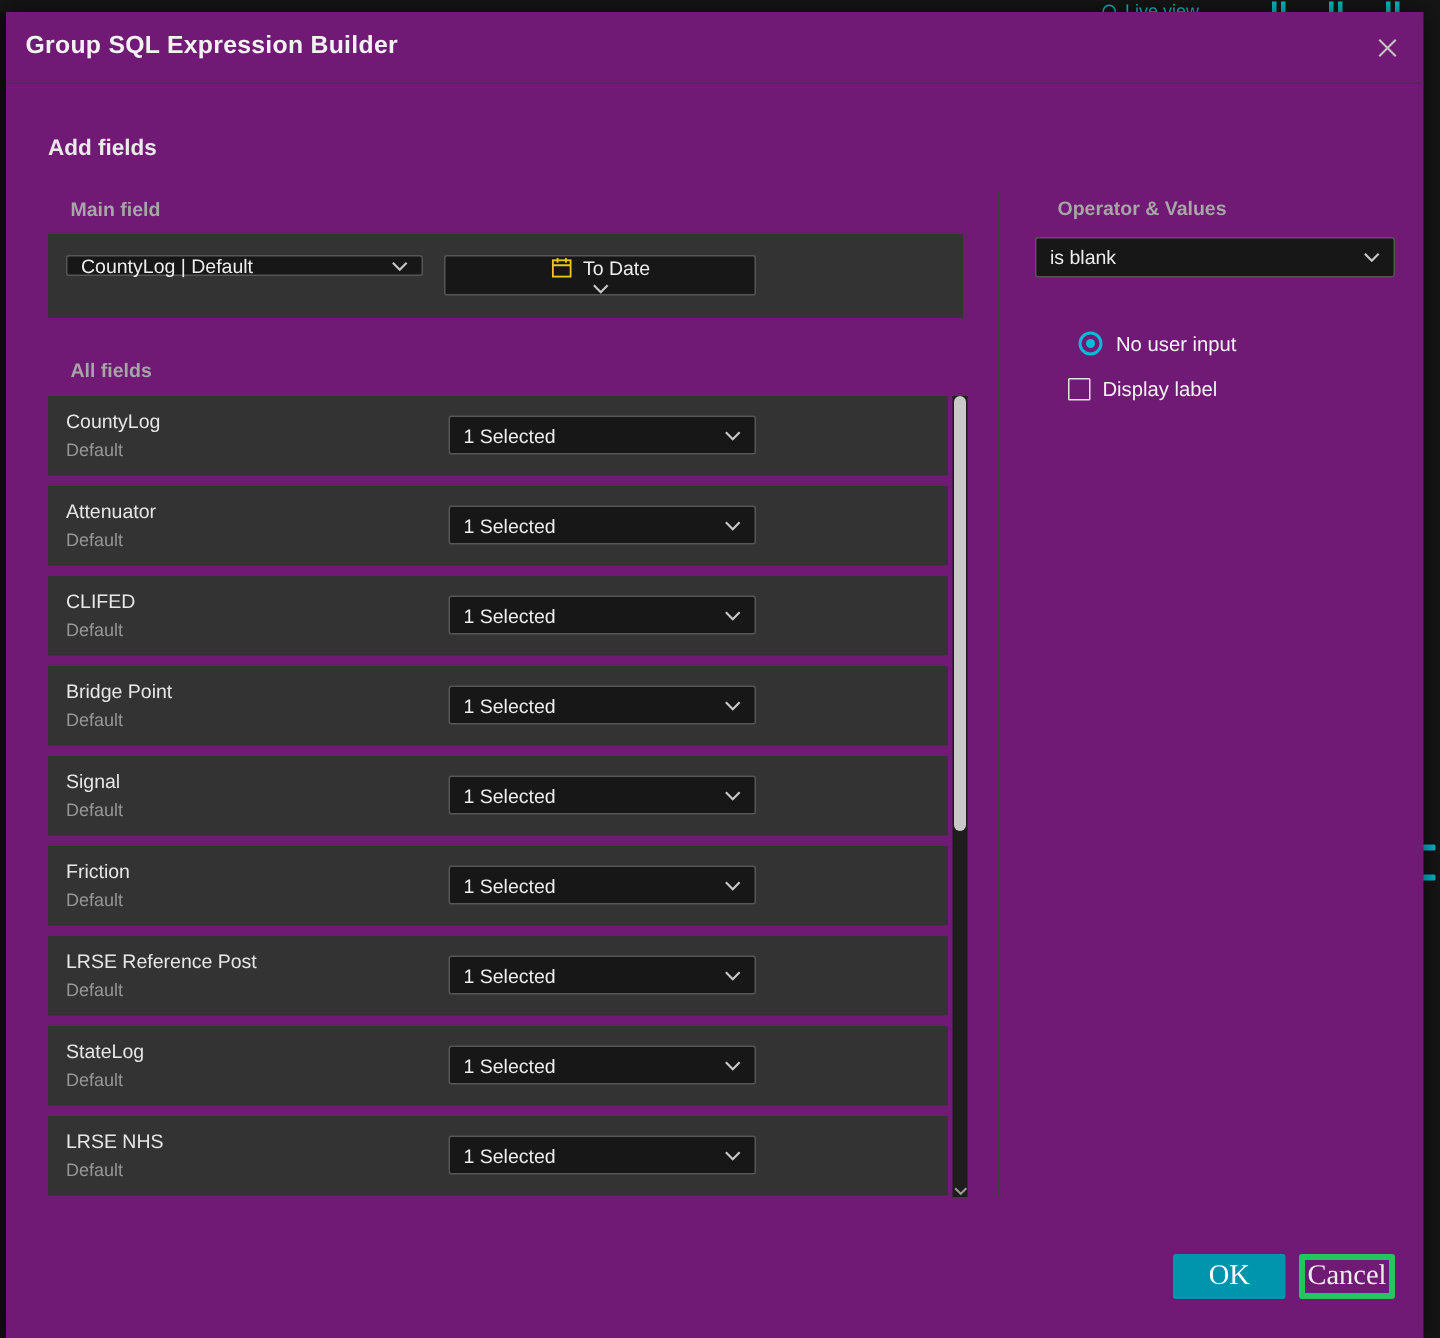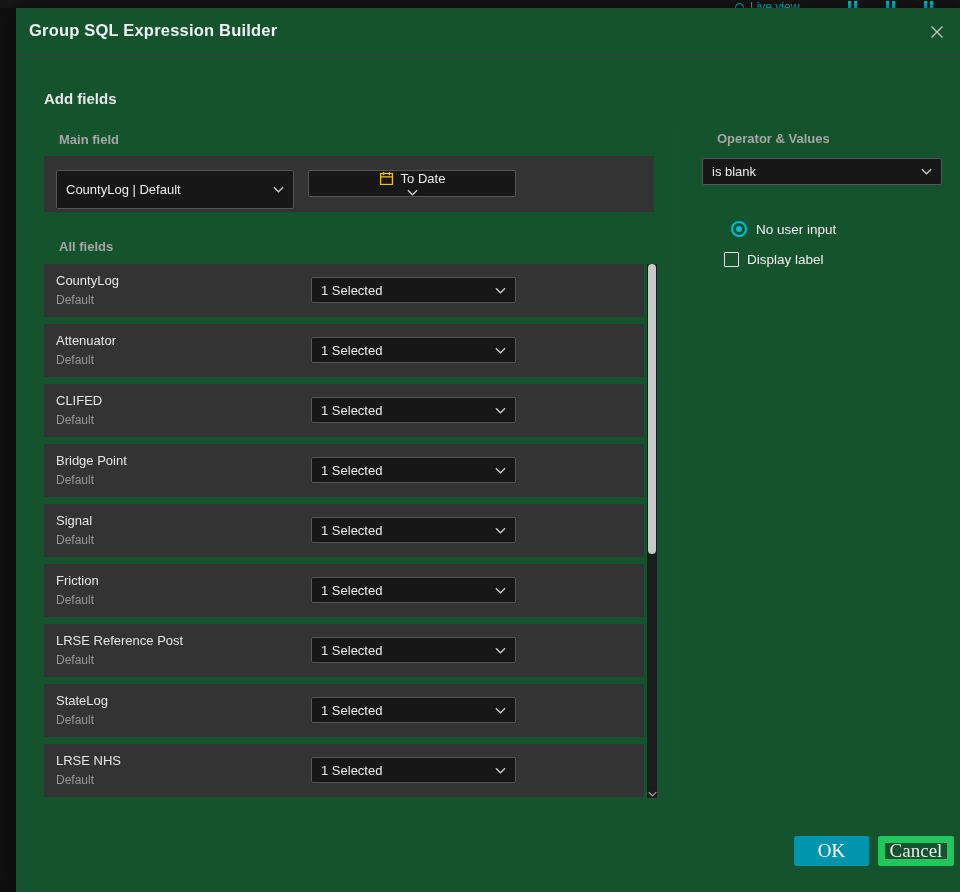--- a/index.html
+++ b/index.html
@@ -17,42 +17,42 @@
                color:var(--live_view,#00c9cf); font-size:12px; white-space:nowrap; }
   .lv-dot { width:9px; height:9px; border:1.5px solid var(--live_view,#00c9cf); border-radius:50%; display:inline-block; }
   .tb-bars { position:absolute; top:1px; display:flex; gap:3px; }
   .tb-bars i { width:3px; height:10px; background:var(--live_view,#00c9cf); display:block; }
   .tb-g1 { left:848px; } .tb-g2 { left:886px; } .tb-g3 { left:924px; }
   .right-strip { position:absolute; top:8px; left:945px; width:15px; height:884px; background:#161616; z-index:1; }
   .edge-frag { position:absolute; left:3px; width:9px; height:4px; background:var(--accent,#00bcd6); border-radius:1px; }
   .frag-1 { top:555px; } .frag-2 { top:575px; }
 
   
-  .dialog { position:absolute; left:16px; top:8px; width:945px; height:884px; background:#14532d;
+  .dialog { position:absolute; left:4px; top:8px; width:945px; height:884px; background:#701a75;
             box-shadow:0 0 16px rgba(0,0,0,.65); z-index:2; }
 
   .dlg-header { position:absolute; top:0; left:0; width:100%; height:48px; border-bottom:1px solid #3b3b3b; }
   .dlg-title { position:absolute; left:13px; top:13px; font-size:16.5px; font-weight:700; color:#f2f2f2; letter-spacing:.2px; }
   .close-btn { position:absolute; right:13px; top:13px; width:22px; height:22px;
                display:flex; align-items:center; justify-content:center; cursor:pointer; background:none; border:none; }
 
   .h-add-fields { position:absolute; left:28px; top:82px; font-size:15px; font-weight:700; color:#eaeaea; }
 
   .lbl { position:absolute; font-size:13px; font-weight:700; color:#a6a6a6;padding-left:15px; }
   .lbl-main { left:28px; top:124px; }
   .lbl-all  { left:28px; top:231px; }
   .lbl-op   { left:686px; top:123px; }
 
   .main-field-box { position:absolute; left:28px; top:148px; width:610px; height:56px; background:#333; }
 
   .dropdown { background:#171717; border:1px solid #565656; border-radius:2px;
               display:flex; align-items:center; justify-content:space-between;
               padding:0 9px; color:#ededed; font-size:13px; cursor:pointer; }
   .dd-left { display:flex; align-items:center; gap:7px; min-width:0; }
-  .dd-main1 { position:absolute; left:12px;  top:14px; width:238px; height:39px;gap:46px; }
+  .dd-main1 { position:absolute; left:12px;  top:14px; width:238px; height:14px;gap:46px; }
   .dd-main2 { position:absolute; left:264px; top:14px; width:208px; height:27px;flex-direction:column; }
   .dd-op    { position:absolute; left:686px; top:150px; width:240px; height:27px; }
   .chevron { display:flex; align-items:center; flex:0 0 auto; }
   .cal-icon { display:flex; align-items:center; color:var(--calendar,#f0c419); }
 
   .all-fields-list { position:absolute; left:28px; top:256px; width:613px; height:534px; }
   .field-row { position:relative; width:600px; height:53px; background:#333; margin-bottom:7px; }
   .field-name { position:absolute; left:12px; top:9px; font-size:13px; color:#e6e6e6; }
   .field-subtitle { position:absolute; left:12px; top:29px; font-size:12px; color:#969696; }
   .row-dropdown { position:absolute; left:267px; top:13px; width:205px; height:26px; }
@@ -69,21 +69,21 @@
                         border-radius:50%; background:var(--accent,#00bcd6); }
   .radio-label { font-size:13.5px; color:#f2f2f2; }
 
   .checkbox-row { position:absolute; left:708px; top:244px; display:flex; align-items:center; gap:8px; cursor:pointer; }
   .checkbox { width:15px; height:15px; border:1.5px solid #e2e2e2; border-radius:1px; background:transparent; flex:0 0 auto; }
   .checkbox-label { font-size:13.5px; color:#f2f2f2; }
 
   .btn { position:absolute; top:828px; height:30px; display:flex; align-items:center; justify-content:center;
          font-size:19px; font-family:Liberation Serif, serif; border-radius:2px; cursor:pointer;margin-left:12px; }
   .btn-ok { left:766px; width:75px; background:var(--ok_button,#0094ad); border:1px solid var(--ok_button,#0094ad); color:#fff; }
-  .btn-cancel { left:850px; width:76px; background:transparent; border:7px solid #22c55e; color:#ececec; }
+  .btn-cancel { left:850px; width:64px; background:transparent; border:4px solid #22c55e; color:#ececec; }
 </style>
 </head>
 <body>
 
 <div class="screen">
 
   <div class="topbar">
     <span class="live-view">
       <span class="lv-dot"></span>
       <span>Live view</span>

